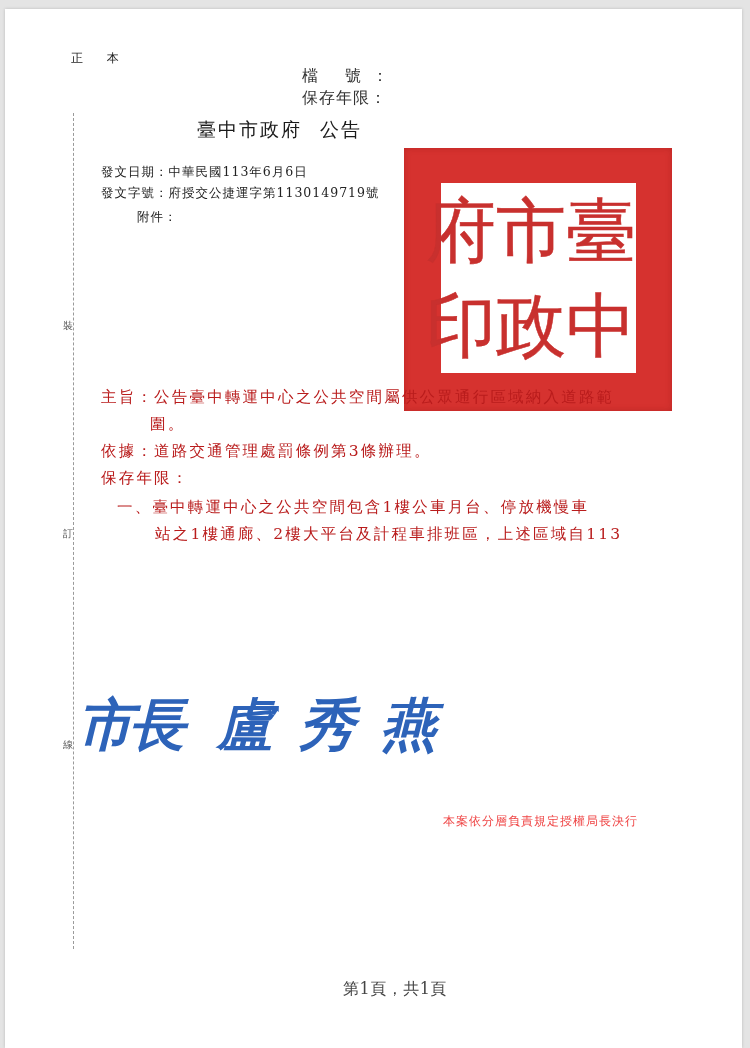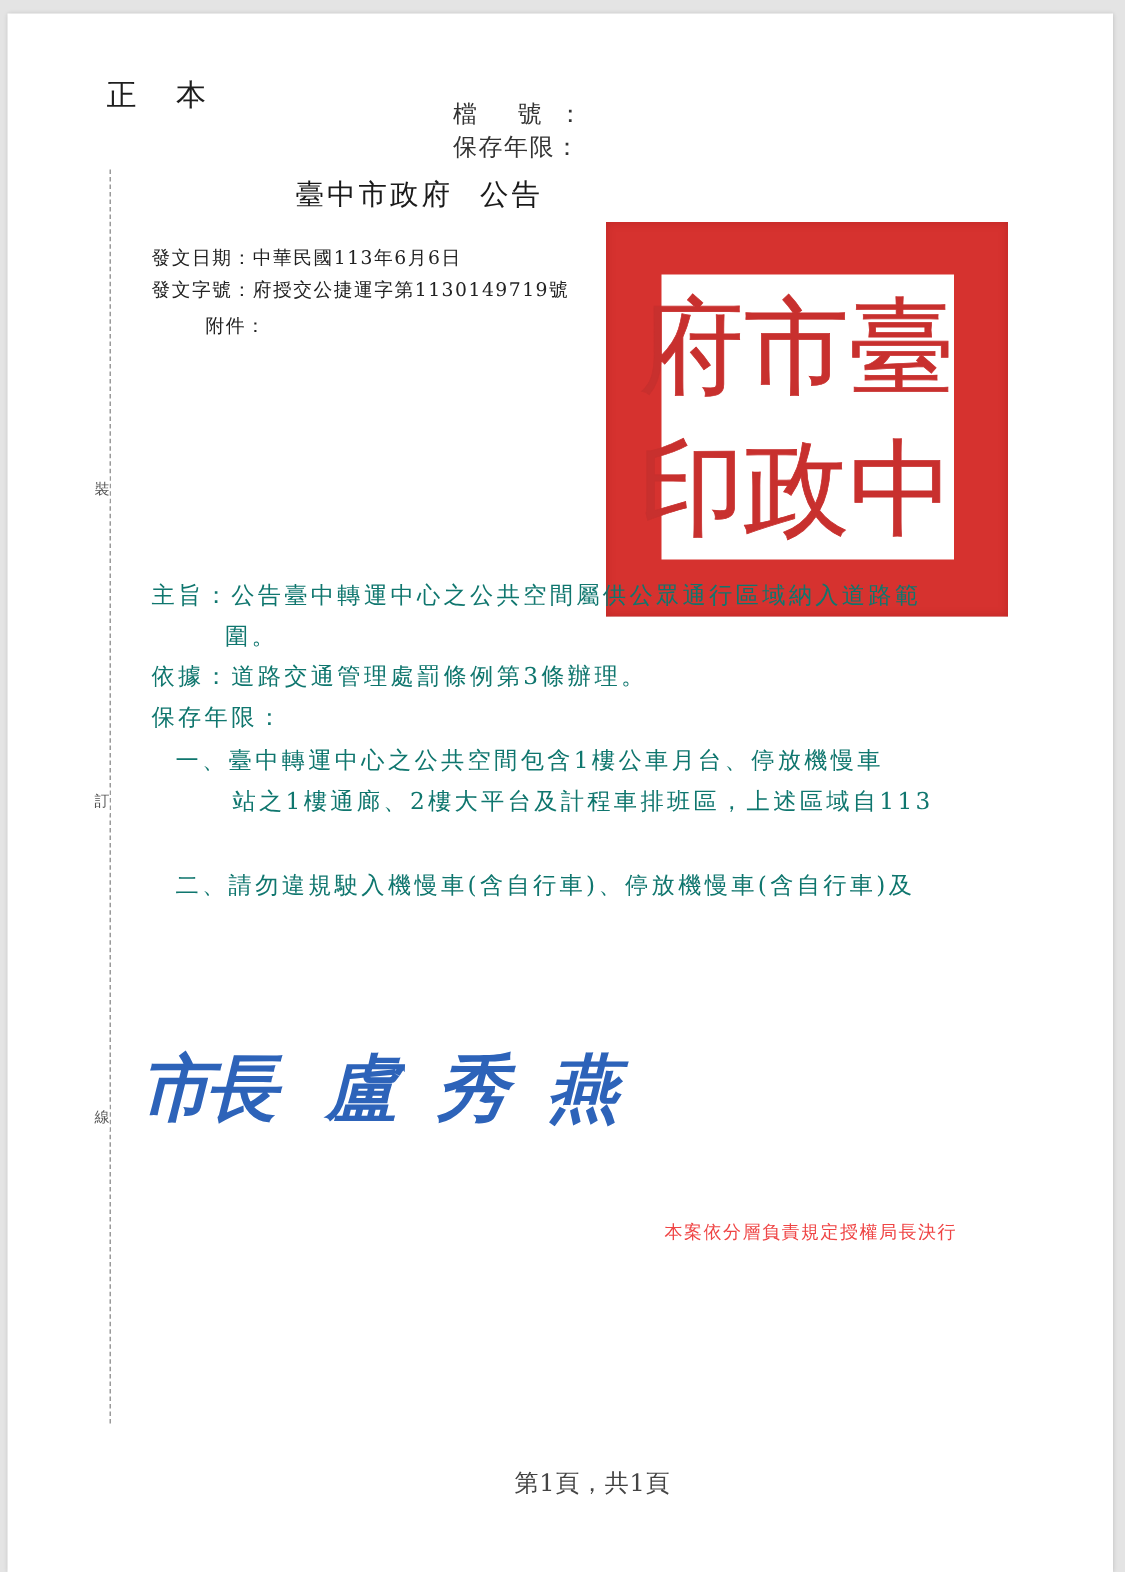--- a/index.html
+++ b/index.html
@@ -9,21 +9,21 @@
     font-family: "DejaVu Serif", "Liberation Serif", serif;
     color: #1e1e1e;
     position: relative;
   }
   .page {
     position: absolute; left: 5px; top: 9px; width: 737px; height: 1039px;
     background: #ffffff;
     box-shadow: 0 0 3px rgba(0,0,0,0.18);
   }
   .abs { position: absolute; white-space: nowrap; }
-  .copy-mark { left: 66px; top: 41px; font-size: 20px; letter-spacing: 10px; }
+  .copy-mark { left: 66px; top: 41px; font-size: 12px; letter-spacing: 10px; }
   .meta-lbl { font-size: 16px; color: #333; }
   .meta1 { left: 297px; top: 57px; letter-spacing: 11px; }
   .meta2 { left: 297px; top: 79px; letter-spacing: 1px; }
   .title { left: 192px; top: 108px; font-size: 19px; letter-spacing: 2px; color: #1a1a1a; }
   .title .gap { display: inline-block; width: 18px; }
   .hdr { font-size: 12.5px; left: 96px; color: #222; letter-spacing: 1px; }
   .hdr1 { top: 155px; } .hdr2 { top: 176px; } .hdr3 { top: 200px; padding-left: 36px; }
 
   .binding-line {
     position: absolute; left: 68px; top: 104px; width: 0; height: 836px;
@@ -45,35 +45,35 @@
     background: #fff;
     display: grid; grid-template-columns: repeat(3, 1fr); grid-template-rows: repeat(2, 1fr);
     grid-auto-flow: column; direction: rtl;
   }
   .seal-char {
     display: flex; align-items: center; justify-content: center;
     font-size: 70px; color: #c8302e; font-family: "DejaVu Serif", serif;
     line-height: 1; font-weight: normal;
     -webkit-text-stroke: 0.5px #c8302e;
   }
-  .body-text { font-size: 15.5px; letter-spacing: 2.2px; color: #0f766e; }
+  .body-text { font-size: 15.5px; letter-spacing: 2.2px; color: #b91c1c; }
   .l1 { left: 96px; top: 378px; }
   .l2 { left: 145px; top: 405px; }
   .l3 { left: 96px; top: 432px; }
   .l4 { left: 96px; top: 459px; }
   .l5 { left: 112px; top: 488px; }
   .l6 { left: 150px; top: 515px; }
   .l7 { left: 150px; top: 542px; }
   .l8 { left: 112px; top: 571px; }
   .l9 { left: 150px; top: 598px; }
 
   .signature {
-    position: absolute; left: 88px; top: 662px; height: 110px;
+    position: absolute; left: 72px; top: 662px; height: 110px;
     display: flex; align-items: center;
-    color: #2d63b9; font-size: 48px; font-family: "DejaVu Serif", serif;
+    color: #2d63b9; font-size: 56px; font-family: "DejaVu Serif", serif;
     font-weight: bold; font-style: italic;
   }
   .signature .s1 { letter-spacing: -4px; }
   .signature .sgap { display: inline-block; width: 36px; }
   .signature .s2 { letter-spacing: 26px; }
   .delegation { left: 438px; top: 804px; font-size: 12px; letter-spacing: 1px; color: #ef4444; }
   .page-num { left: 338px; top: 970px; font-size: 16px; color: #444; letter-spacing: 0.5px; }
 </style>
 </head>
 <body>
@@ -106,21 +106,20 @@
       <div class="seal-char">印</div>
     </div>
   </div>
 
   <div class="abs body-text l1">主旨：公告臺中轉運中心之公共空間屬供公眾通行區域納入道路範</div>
   <div class="abs body-text l2">圍。</div>
   <div class="abs body-text l3">依據：道路交通管理處罰條例第3條辦理。</div>
   <div class="abs body-text l4">保存年限：</div>
   <div class="abs body-text l5">一、臺中轉運中心之公共空間包含1樓公車月台、停放機慢車</div>
   <div class="abs body-text l6">站之1樓通廊、2樓大平台及計程車排班區，上述區域自113</div>
-  <div class="abs body-text l8">二、請勿違規駛入機慢車(含自行車)、停放機慢車(含自行車)及</div>
 
   <div class="signature">
     <span class="s1">市長</span>
       <span class="sgap"></span>
       <span class="s2">盧秀燕</span>
   </div>
 
   <div class="abs delegation">本案依分層負責規定授權局長決行</div>
   <div class="abs page-num">第1頁，共1頁</div>
 </div>

